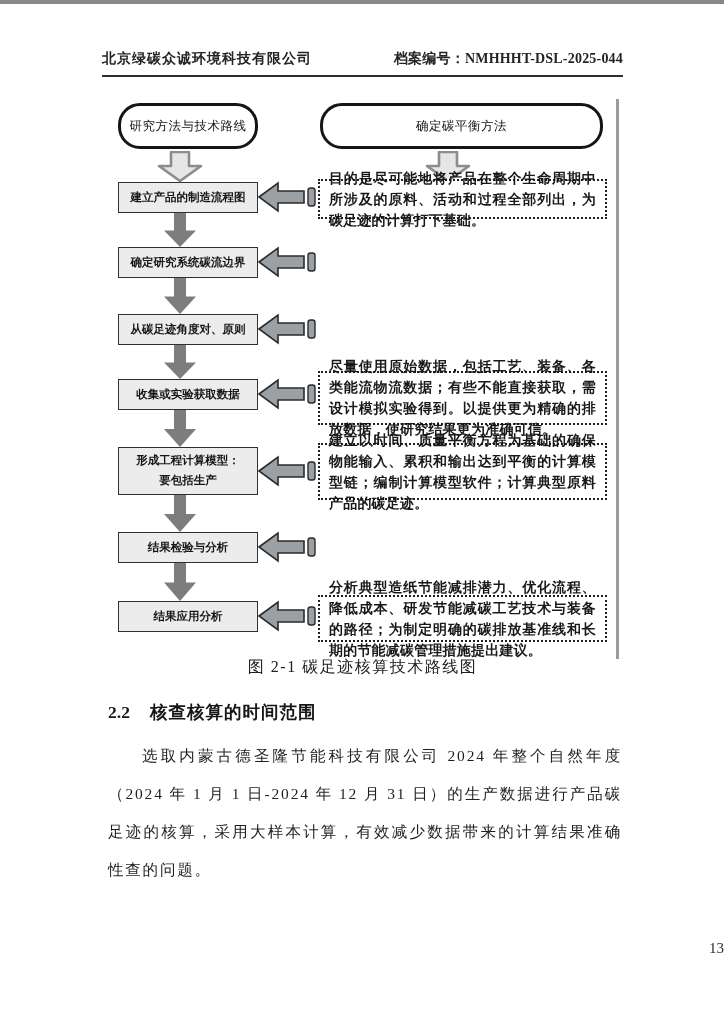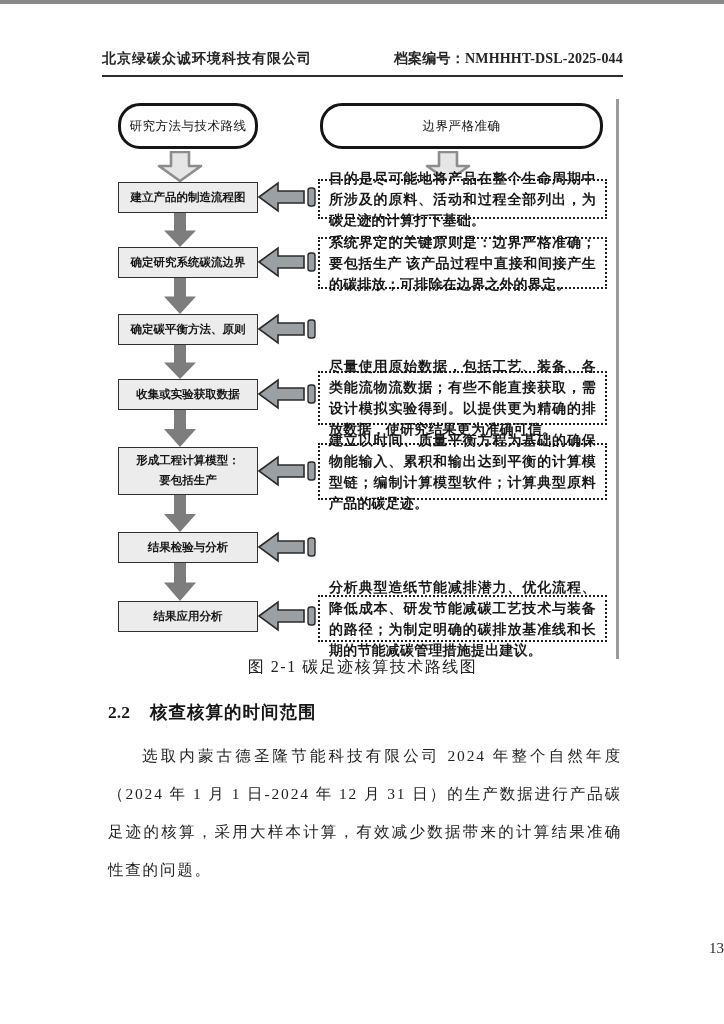--- a/index.html
+++ b/index.html
@@ -70,21 +70,21 @@
 <div class="page">
 
   <div class="doc-header">
     <span>北京绿碳众诚环境科技有限公司</span>
     <span class="right"><span>档案编号：</span><span>NMHHHT-DSL-2025-044</span></span>
   </div>
 
   <div class="figure">
 
     <div class="hbox" style="left:13px; top:4px; width:140px; height:46px;">研究方法与技术路线</div>
-    <div class="hbox" style="left:215px; top:4px; width:283px; height:46px;">边界严格准确</div>
+    <div class="hbox" style="left:215px; top:4px; width:283px; height:46px;">确定碳平衡方法</div>
 
     <div class="holarrow" style="left:52px;">
       <svg viewBox="0 0 46 33" preserveAspectRatio="none">
           <polygon points="14,1 32,1 32,16 44,16 23,32 2,16 14,16" fill="#e6e6e6" stroke="#8d8d8d" stroke-width="2.6" stroke-linejoin="round"></polygon>
         </svg>
     </div>
     <div class="holarrow" style="left:320px;">
       <svg viewBox="0 0 46 33" preserveAspectRatio="none">
           <polygon points="14,1 32,1 32,16 44,16 23,32 2,16 14,16" fill="#e6e6e6" stroke="#8d8d8d" stroke-width="2.6" stroke-linejoin="round"></polygon>
         </svg>
@@ -106,30 +106,27 @@
         </svg>
     </div>
 
     <div class="step" style="top:148px; height:31px;">确定研究系统碳流边界</div>
     <div class="harrow" style="top:146px;">
       <svg viewBox="0 0 62 34">
           <polygon points="2,17 21,3 21,11 47,11 47,23 21,23 21,31" fill="#9aa0a3" stroke="#2b2b2b" stroke-width="1.6"></polygon>
           <rect x="51" y="8" width="7" height="18" rx="2.5" fill="#9aa0a3" stroke="#2b2b2b" stroke-width="1.4"></rect>
         </svg>
     </div>
-    <div class="task" style="top:138px; height:52px;">
-      <div class="txt">系统界定的关键原则是：边界严格准确；要包括生产 该产品过程中直接和间接产生的碳排放；可排除在边界之外的界定。</div>
-    </div>
     <div class="varrow" style="top:179px; height:36px;">
       <svg viewBox="0 0 34 33" preserveAspectRatio="none">
           <polygon points="11,0 23,0 23,17 33,17 17,33 1,17 11,17" fill="#7d7d7d"></polygon>
         </svg>
     </div>
 
-    <div class="step" style="top:215px; height:31px;">确定碳平衡方法、原则</div>
+    <div class="step" style="top:215px; height:31px;">从碳足迹角度对、原则</div>
     <div class="harrow" style="top:213px;">
       <svg viewBox="0 0 62 34">
           <polygon points="2,17 21,3 21,11 47,11 47,23 21,23 21,31" fill="#9aa0a3" stroke="#2b2b2b" stroke-width="1.6"></polygon>
           <rect x="51" y="8" width="7" height="18" rx="2.5" fill="#9aa0a3" stroke="#2b2b2b" stroke-width="1.4"></rect>
         </svg>
     </div>
     <div class="varrow" style="top:246px; height:34px;">
       <svg viewBox="0 0 34 33" preserveAspectRatio="none">
           <polygon points="11,0 23,0 23,17 33,17 17,33 1,17 11,17" fill="#7d7d7d"></polygon>
         </svg>

